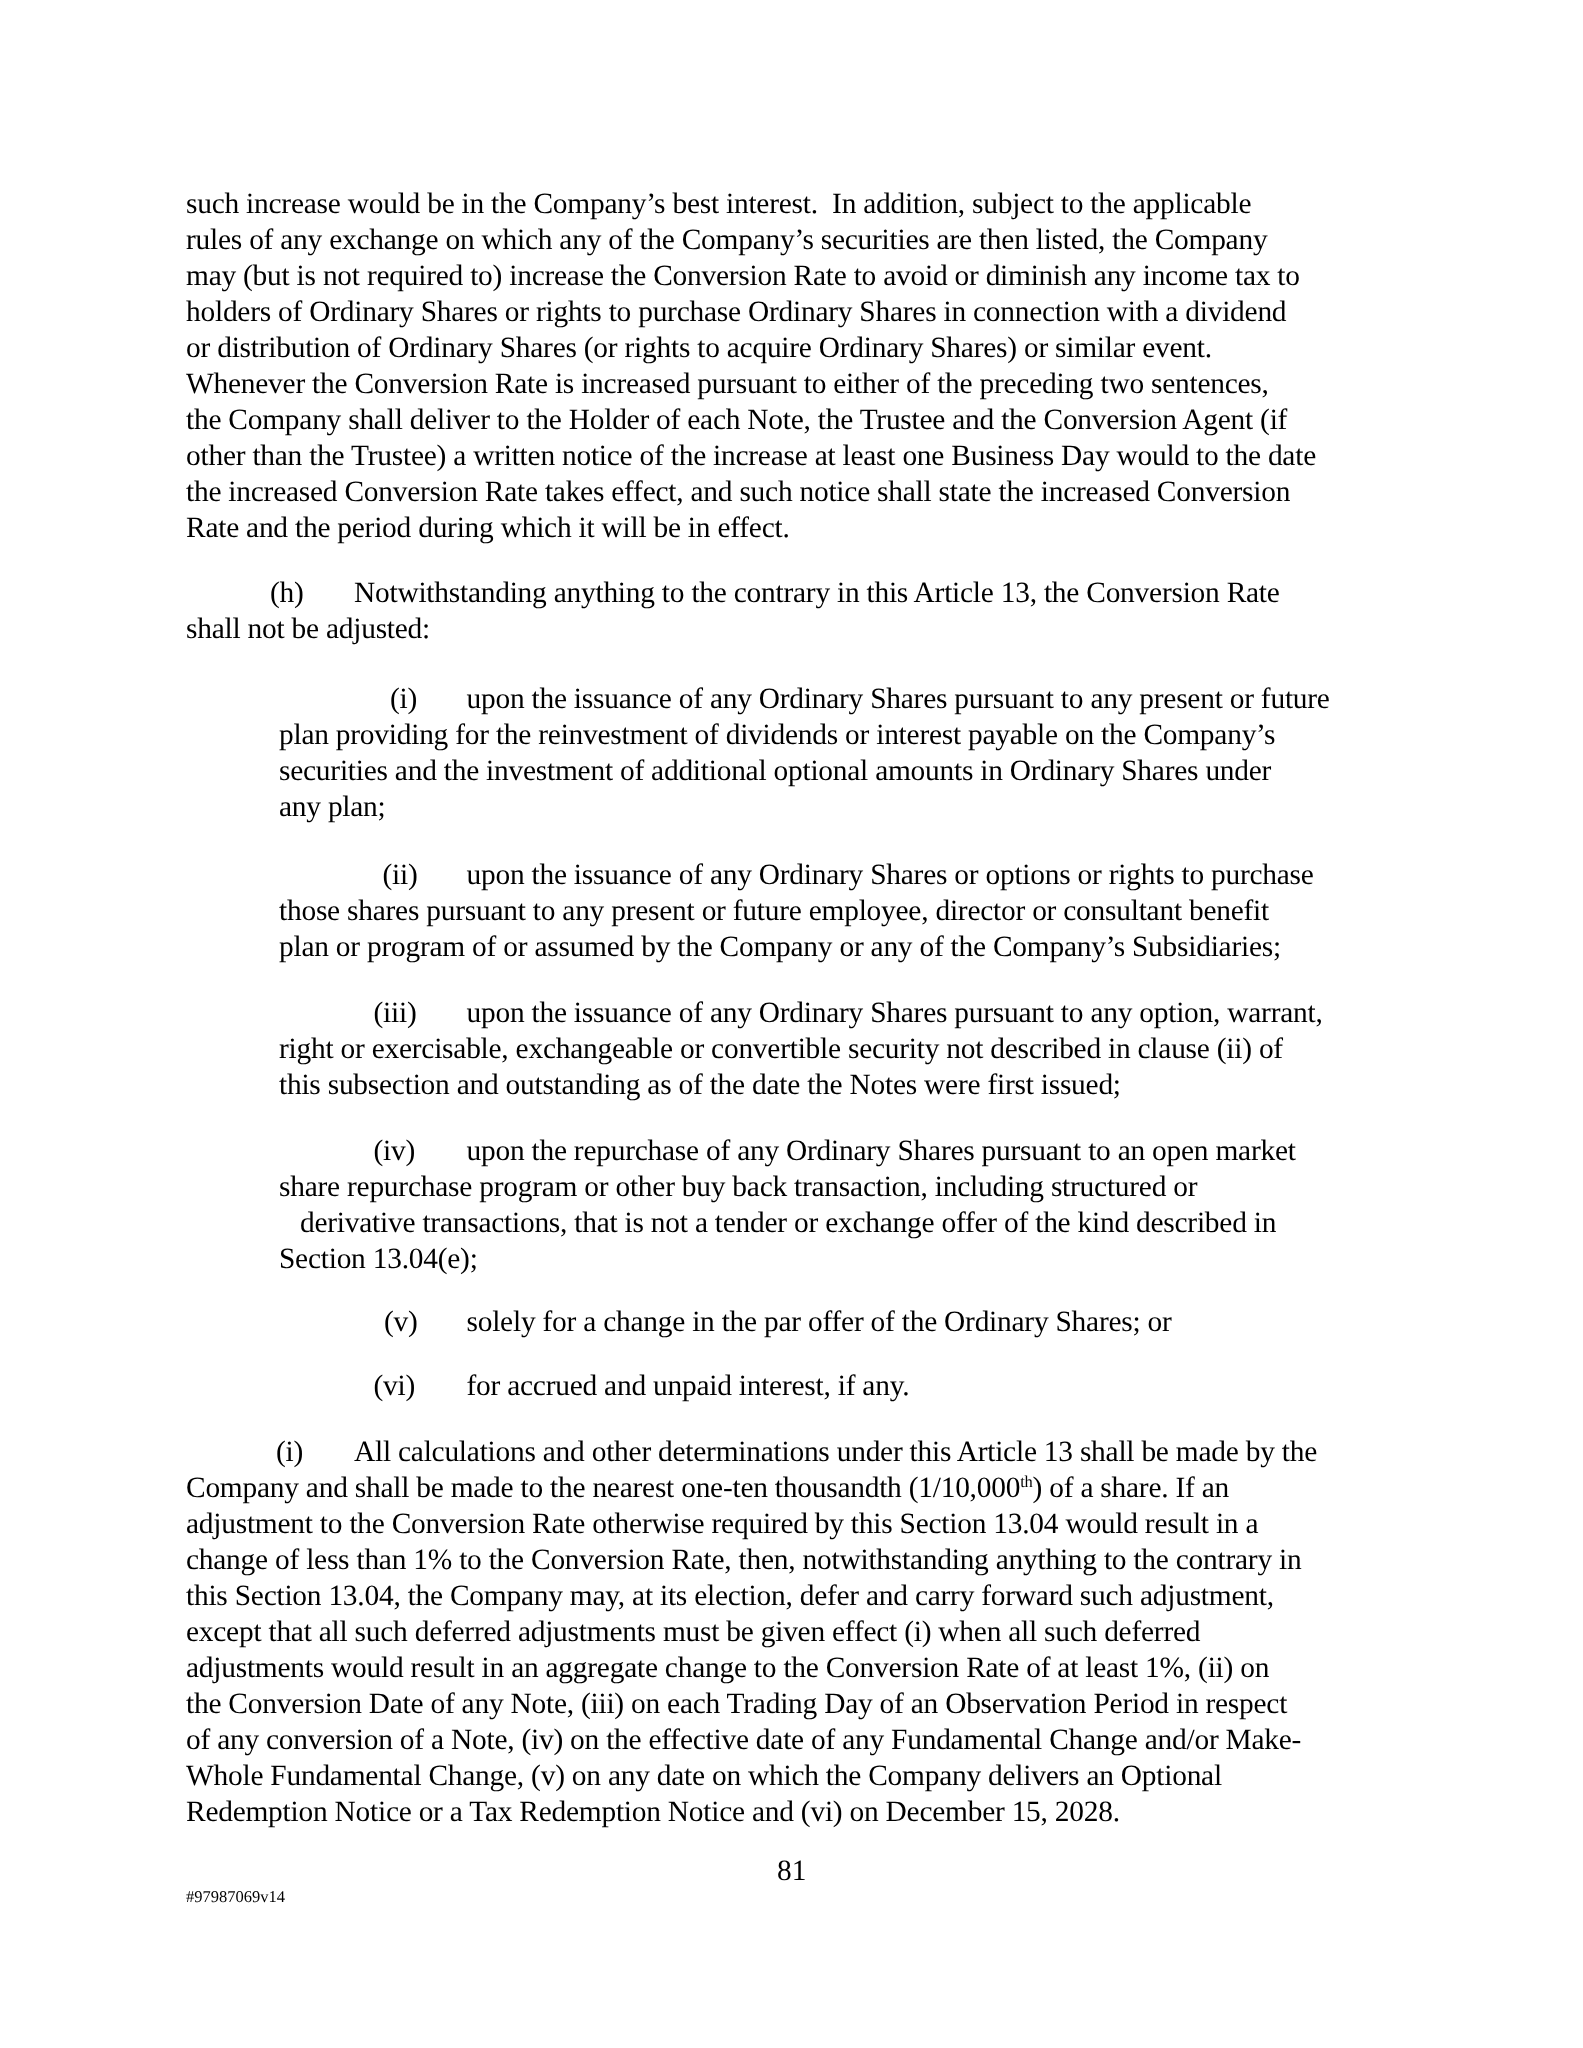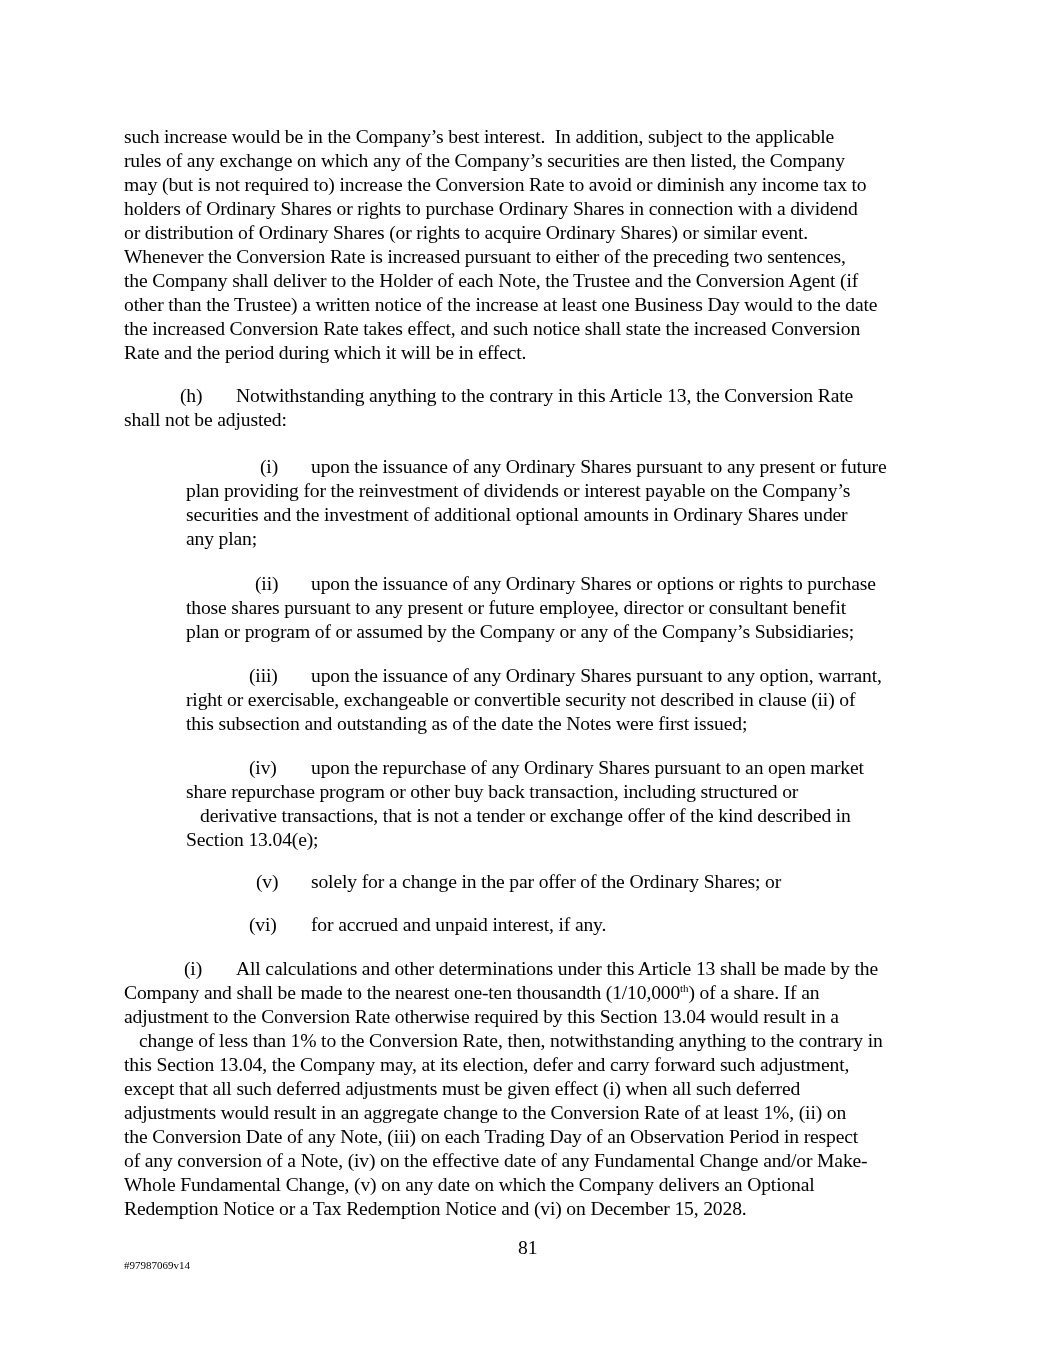--- a/index.html
+++ b/index.html
@@ -109,21 +109,21 @@
       <div class="line" style="left:249px;top:913px;">(vi)</div>
       <div class="line" style="left:311px;top:913px;">for accrued and unpaid interest, if any.</div>
     </div>
   </div>
 
   <div>
     <div class="line" style="left:184px;top:957px;">(i)</div>
     <div class="line" style="left:236px;top:957px;">All calculations and other determinations under this Article 13 shall be made by the</div>
     <div class="line" style="left:124px;top:981px;"><span>Company and shall be made to the nearest one-ten thousandth (1/10,000</span><sup>th</sup><span>) of a share. If an</span></div>
     <div class="line" style="left:124px;top:1005px;">adjustment to the Conversion Rate otherwise required by this Section 13.04 would result in a</div>
-    <div class="line" style="left:124px;top:1029px;margin-left:15px;">change of less than 1% to the Conversion Rate, then, notwithstanding anything to the contrary in</div>
+    <div class="line" style="left:124px;top:1029px;">change of less than 1% to the Conversion Rate, then, notwithstanding anything to the contrary in</div>
     <div class="line" style="left:124px;top:1053px;">this Section 13.04, the Company may, at its election, defer and carry forward such adjustment,</div>
     <div class="line" style="left:124px;top:1077px;">except that all such deferred adjustments must be given effect (i) when all such deferred</div>
     <div class="line" style="left:124px;top:1101px;">adjustments would result in an aggregate change to the Conversion Rate of at least 1%, (ii) on</div>
     <div class="line" style="left:124px;top:1125px;">the Conversion Date of any Note, (iii) on each Trading Day of an Observation Period in respect</div>
     <div class="line" style="left:124px;top:1149px;">of any conversion of a Note, (iv) on the effective date of any Fundamental Change and/or Make-</div>
     <div class="line" style="left:124px;top:1173px;">Whole Fundamental Change, (v) on any date on which the Company delivers an Optional</div>
     <div class="line" style="left:124px;top:1197px;">Redemption Notice or a Tax Redemption Notice and (vi) on December 15, 2028.</div>
   </div>
 
   <div class="page-number">81</div>

